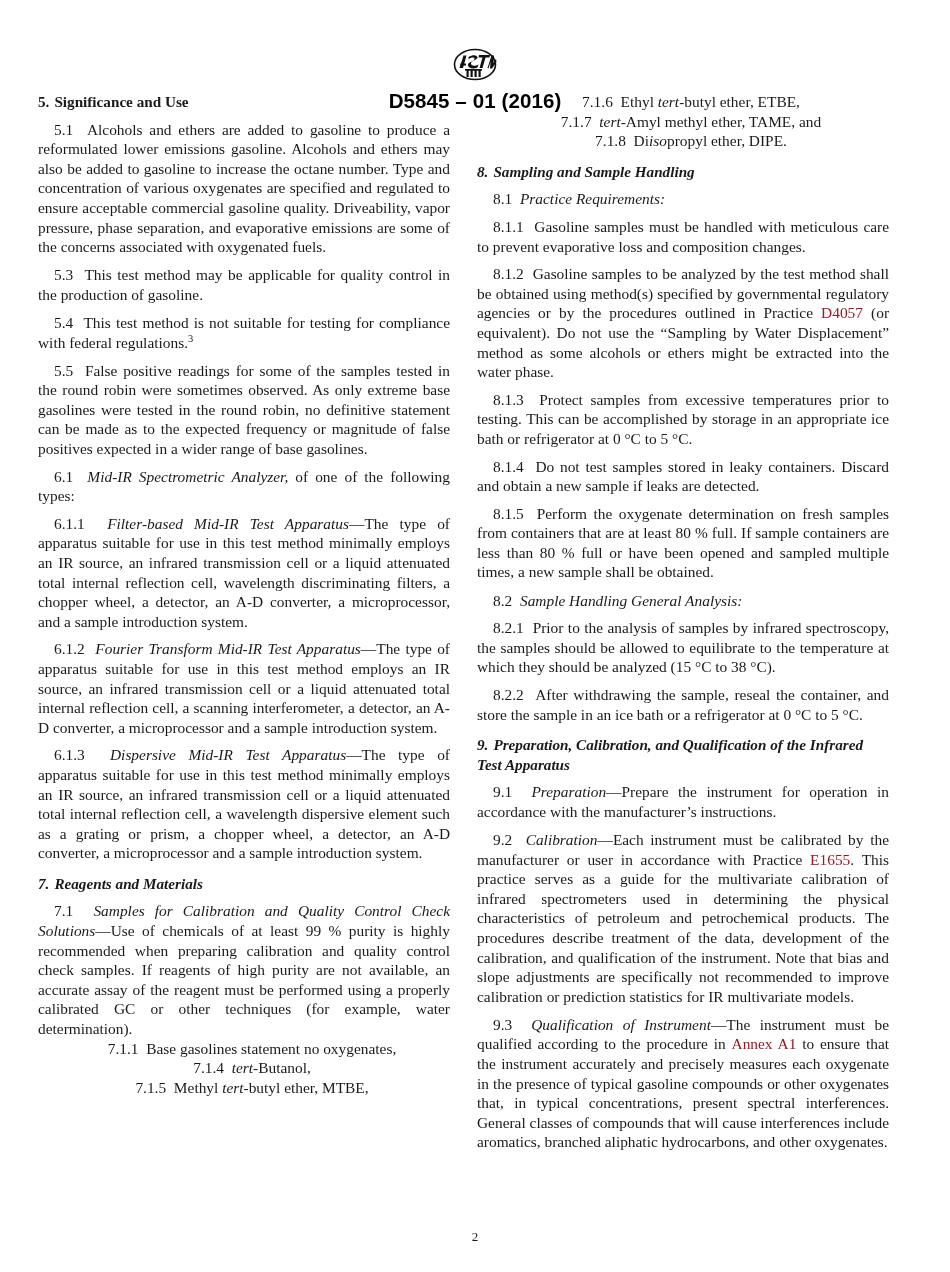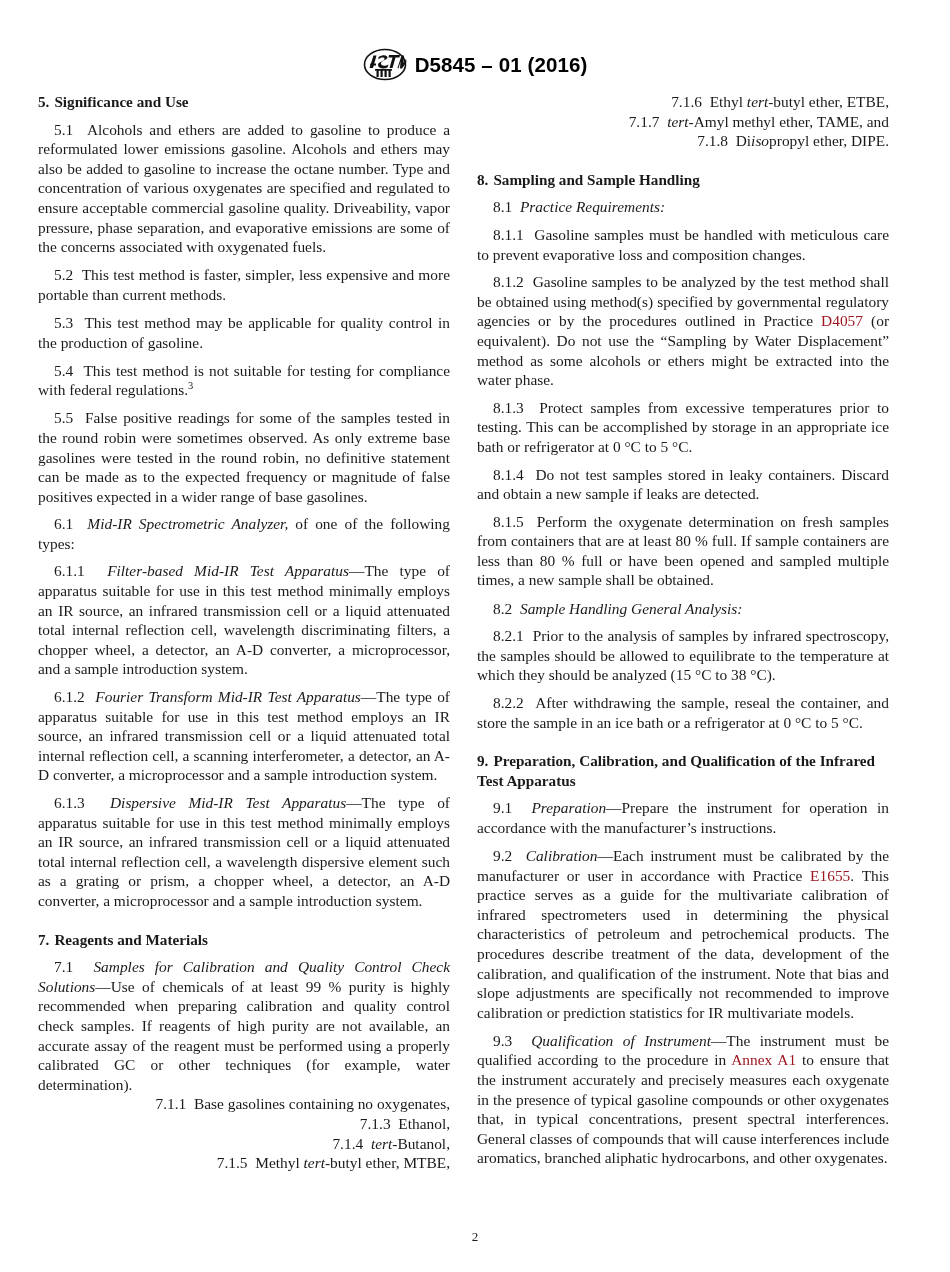--- a/index.html
+++ b/index.html
@@ -25,20 +25,21 @@
   
   .doc-header {
     position: absolute;
     top: 48px;
     left: 0;
     width: 950px;
     display: flex;
     align-items: center;
     justify-content: center;
     gap: 8px;
+    flex-direction: column;
   }
   .astm-logo {
     width: 44px;
     height: 33px;
     display: block;
   }
   .doc-designation {
     font-family: "Liberation Sans", "DejaVu Sans", sans-serif;
     font-weight: bold;
     font-size: 20.5px;
@@ -64,21 +65,22 @@
 
   
   .sec-head {
     font-weight: bold;
     font-size: 15.2px;
     line-height: 19.6px;
     margin: 0 0 3px 0;
     text-indent: 0;
   }
   .sec-head.spaced-top {
-    margin-top: 19px;
+    margin-top: 11px;
+    font-style: italic;
   }
   .sec-head .num {
     margin-right: 5px;
   }
 
   p.para {
     margin: 0;
     font-size: 15.4px;
     line-height: 19.6px;
     text-align: justify;
@@ -89,26 +91,26 @@
   p.para.gap {
     margin-top: 8.5px;
   }
   p.para.tight {
     margin-top: 8px;
   }
   p.listitem {
     margin: 0;
     font-size: 15.4px;
     line-height: 19.6px;
-    text-align: right;
+    text-align: center;
     text-indent: 16px;
   }
   .it { font-style: italic; }
   .bd { font-weight: bold; }
-  .lnk { color: #9d1620; }
+  .lnk { color: #9d1620; font-family: Liberation Serif, serif; }
   sup {
     font-size: 0.68em;
     vertical-align: super;
     line-height: 0;
   }
 
   
   .page-number {
     position: absolute;
     bottom: 27px;
@@ -149,21 +151,20 @@
   <div class="columns">
 
     <div class="col">
 
       <h2 class="sec-head">
         <span class="num">5.</span><span>Significance and Use</span>
       </h2>
 
       <p class="para tight"><span>5.1</span>&nbsp;&nbsp;<span>Alcohols and ethers are added to gasoline to produce a reformulated lower emissions gasoline. Alcohols and ethers may also be added to gasoline to increase the octane number. Type and concentration of various oxygenates are specified and regulated to ensure acceptable commercial gasoline quality. Driveability, vapor pressure, phase separation, and evaporative emissions are some of the concerns associated with oxygenated fuels.</span></p>
 
-      <p class="para gap"><span>5.2</span>&nbsp;&nbsp;<span>This test method is faster, simpler, less expensive and more portable than current methods.</span></p>
 
       <p class="para gap"><span>5.3</span>&nbsp;&nbsp;<span>This test method may be applicable for quality control in the production of gasoline.</span></p>
 
       <p class="para gap"><span>5.4</span>&nbsp;&nbsp;<span>This test method is not suitable for testing for compliance with federal regulations.</span><sup>3</sup></p>
 
       <p class="para gap"><span>5.5</span>&nbsp;&nbsp;<span>False positive readings for some of the samples tested in the round robin were sometimes observed. As only extreme base gasolines were tested in the round robin, no definitive statement can be made as to the expected frequency or magnitude of false positives expected in a wider range of base gasolines.</span></p>
 
 
       <p class="para tight"><span>6.1</span>&nbsp;&nbsp;<span class="it">Mid-IR Spectrometric Analyzer,</span> <span>of one of the following types:</span></p>
 
@@ -172,22 +173,21 @@
       <p class="para tight"><span>6.1.2</span>&nbsp;&nbsp;<span class="it">Fourier Transform Mid-IR Test Apparatus</span><span>—The type of apparatus suitable for use in this test method employs an IR source, an infrared transmission cell or a liquid attenuated total internal reflection cell, a scanning interferometer, a detector, an A-D converter, a microprocessor and a sample introduction system.</span></p>
 
       <p class="para tight"><span>6.1.3</span>&nbsp;&nbsp;<span class="it">Dispersive Mid-IR Test Apparatus</span><span>—The type of apparatus suitable for use in this test method minimally employs an IR source, an infrared transmission cell or a liquid attenuated total internal reflection cell, a wavelength dispersive element such as a grating or prism, a chopper wheel, a detector, an A-D converter, a microprocessor and a sample introduction system.</span></p>
 
       <h2 class="sec-head spaced-top">
         <span class="num">7.</span><span>Reagents and Materials</span>
       </h2>
 
       <p class="para tight"><span>7.1</span>&nbsp;&nbsp;<span class="it">Samples for Calibration and Quality Control Check Solutions</span><span>—Use of chemicals of at least 99 % purity is highly recommended when preparing calibration and quality control check samples. If reagents of high purity are not available, an accurate assay of the reagent must be performed using a properly calibrated GC or other techniques (for example, water determination).</span></p>
 
-      <p class="listitem"><span>7.1.1</span>&nbsp;&nbsp;<span>Base gasolines containing no oxygenates,</span></p>
-      <p class="listitem"><span>7.1.3</span>&nbsp;&nbsp;<span>Ethanol,</span></p>
+      <p class="listitem"><span>7.1.1</span>&nbsp;&nbsp;<span>Base gasolines statement no oxygenates,</span></p>
       <p class="listitem"><span>7.1.4</span>&nbsp;&nbsp;<span class="it">tert</span><span>-Butanol,</span></p>
       <p class="listitem"><span>7.1.5</span>&nbsp;&nbsp;<span>Methyl </span><span class="it">tert</span><span>-butyl ether, MTBE,</span></p>
 
     </div>
 
     <div class="col">
 
       <p class="listitem"><span>7.1.6</span>&nbsp;&nbsp;<span>Ethyl </span><span class="it">tert</span><span>-butyl ether, ETBE,</span></p>
       <p class="listitem"><span>7.1.7</span>&nbsp;&nbsp;<span class="it">tert</span><span>-Amyl methyl ether, TAME, and</span></p>
       <p class="listitem"><span>7.1.8</span>&nbsp;&nbsp;<span>Di</span><span class="it">iso</span><span>propyl ether, DIPE.</span></p>

